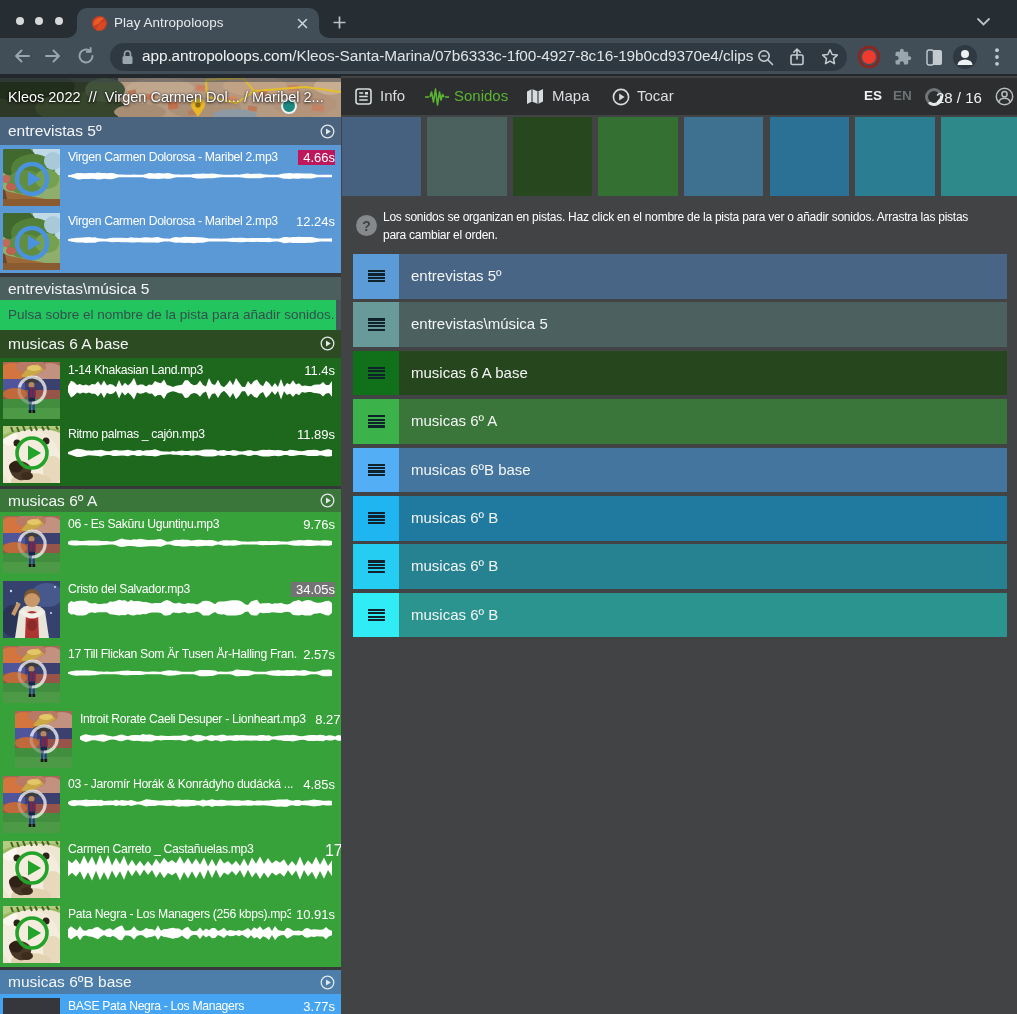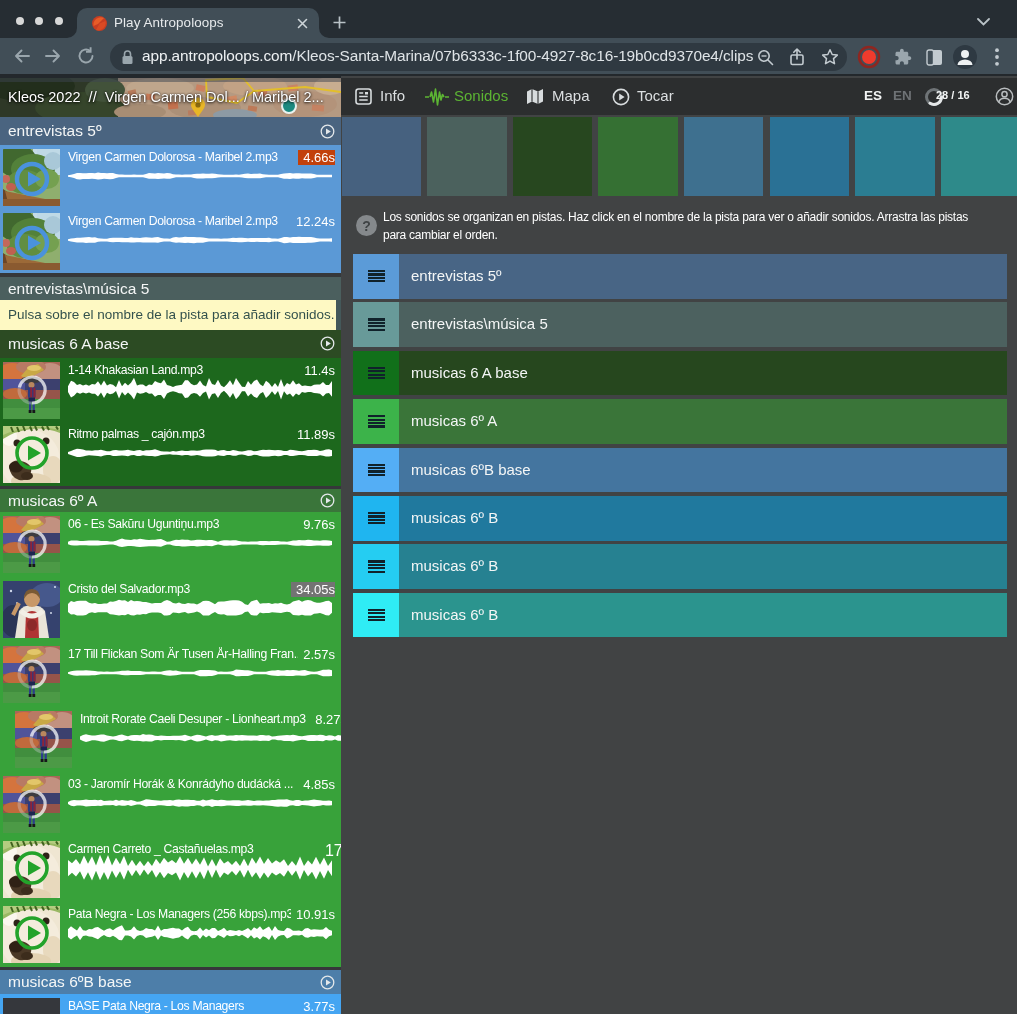--- a/index.html
+++ b/index.html
@@ -142,21 +142,21 @@
 <polygon points="0,40 26,57 0,57" fill="#6b4526"></polygon>
 <polygon points="2,42 57,53 57,57 6,57" fill="#9c6a38"></polygon>
 <rect x="0" y="50" width="57" height="7" fill="#8a5a30"></rect>
 <ellipse cx="8" cy="38" rx="5" ry="4" fill="#c06050"></ellipse>
 <ellipse cx="3" cy="30" rx="4" ry="4" fill="#c4685a"></ellipse>
 <circle cx="29" cy="30" r="15" fill="none" stroke="#4a92dc" stroke-width="4.5"></circle>
 <polygon points="25,22.5 25,37.5 38,30" fill="#4a92dc"></polygon>
 </svg>
           </div>
           <div style="position:absolute;left:68px;top:5px;width:267px;height:17px;font-size:12.2px;letter-spacing:-0.32px;color:#fff;white-space:nowrap;overflow:hidden">Virgen Carmen Dolorosa - Maribel 2.mp3</div>
-          <div style="position:absolute;right:6px;top:5px;font-size:13px;color:#fff;background:#c2410c;padding-left:5px">4.66s</div>
+          <div style="position:absolute;right:6px;top:5px;font-size:13px;color:#fff;background:#be185d;padding-left:5px">4.66s</div>
           <div style="position:absolute;left:68px;top:17px;width:265px;height:28px">
             <svg width="265" height="28" viewBox="0 0 265 28" style="position:absolute">
               <path d="M0,13.3L3,12.7L6,11.9L9,11.1L12,10.9L15,11.3L18,11.3L21,11.1L24,11.1L27,11.2L30,10.5L33,10.9L36,11.1L39,11.3L42,11.0L45,11.0L48,11.9L51,12.6L54,12.6L57,12.7L60,12.8L63,12.8L66,12.6L69,12.8L72,12.7L75,12.8L78,12.0L81,11.1L84,11.3L87,11.4L90,11.0L93,11.2L96,11.5L99,11.1L102,11.2L105,12.2L108,12.6L111,12.6L114,12.7L117,12.6L120,12.6L123,12.6L126,12.0L129,11.7L132,11.7L135,11.6L138,11.8L141,11.7L144,11.5L147,11.8L150,12.3L153,12.6L156,12.8L159,12.7L162,12.7L165,12.7L168,12.6L171,12.8L174,12.3L177,11.8L180,11.5L183,11.9L186,11.7L189,11.8L192,11.5L195,12.3L198,12.6L201,12.7L204,12.7L207,12.8L210,12.7L213,12.1L216,11.5L219,11.2L222,10.9L225,11.4L228,11.3L231,11.3L234,11.5L237,11.5L240,11.5L243,11.4L246,12.0L249,12.8L252,12.8L255,12.7L258,12.7L261,12.7L264,12.7L264,15.3L261,15.3L258,15.3L255,15.3L252,15.3L249,15.3L246,15.9L243,16.4L240,16.5L237,16.5L234,16.3L231,16.7L228,16.7L225,16.6L222,16.9L219,16.8L216,16.7L213,16.0L210,15.3L207,15.3L204,15.3L201,15.3L198,15.3L195,15.8L192,16.3L189,16.3L186,16.2L183,16.2L180,16.3L177,16.1L174,15.6L171,15.3L168,15.3L165,15.3L162,15.3L159,15.3L156,15.3L153,15.3L150,15.6L147,16.0L144,16.3L141,16.3L138,16.3L135,16.4L132,16.4L129,16.6L126,15.9L123,15.3L120,15.3L117,15.3L114,15.3L111,15.3L108,15.3L105,15.9L102,16.7L99,16.7L96,16.5L93,16.7L90,16.9L87,16.8L84,16.7L81,16.7L78,16.0L75,15.3L72,15.3L69,15.3L66,15.3L63,15.3L60,15.3L57,15.3L54,15.3L51,15.3L48,16.1L45,17.1L42,17.2L39,16.9L36,16.7L33,17.2L30,17.4L27,17.1L24,16.8L21,17.0L18,16.9L15,17.0L12,17.4L9,17.2L6,16.1L3,15.3L0,14.7Z" fill="#fff"></path>
             </svg>
           </div>
         </div>
         <div style="position:absolute;left:0;top:64px;width:341px;height:64px">
           <div style="position:absolute;left:2.5px;top:4px;width:57px;height:57px;overflow:hidden">
             <svg width="57" height="57" viewBox="0 0 57 57" style="position:absolute">
 <rect width="57" height="57" fill="#8fae6e"></rect>
@@ -182,21 +182,21 @@
             <svg width="265" height="28" viewBox="0 0 265 28" style="position:absolute">
               <path d="M0,13.3L3,12.6L6,12.2L9,11.7L12,11.7L15,11.6L18,11.2L21,11.1L24,11.4L27,11.2L30,12.2L33,12.5L36,12.7L39,12.7L42,12.1L45,11.7L48,11.7L51,11.8L54,11.7L57,12.0L60,11.9L63,11.3L66,11.8L69,11.8L72,11.9L75,11.4L78,11.2L81,11.6L84,11.8L87,11.3L90,11.1L93,12.0L96,12.5L99,12.6L102,12.7L105,11.6L108,11.0L111,11.5L114,11.2L117,10.8L120,11.0L123,10.9L126,11.1L129,11.3L132,11.3L135,11.4L138,12.0L141,12.5L144,12.5L147,12.5L150,12.5L153,12.7L156,12.6L159,12.6L162,12.3L165,11.8L168,12.1L171,11.7L174,11.7L177,11.9L180,12.3L183,11.9L186,12.0L189,12.1L192,12.1L195,11.9L198,12.0L201,11.7L204,12.4L207,12.6L210,12.7L213,11.9L216,10.9L219,11.0L222,11.5L225,11.1L228,10.9L231,10.8L234,11.0L237,11.1L240,11.0L243,11.0L246,11.6L249,12.2L252,12.6L255,12.6L258,12.5L261,12.4L264,12.2L264,15.7L261,15.6L258,15.5L255,15.4L252,15.4L249,16.0L246,16.6L243,16.8L240,16.8L237,16.9L234,17.0L231,17.0L228,17.1L225,16.9L222,16.6L219,16.9L216,17.2L213,16.3L210,15.4L207,15.4L204,15.8L201,16.2L198,16.0L195,16.0L192,16.0L189,15.8L186,16.1L183,16.0L180,15.7L177,15.9L174,16.2L171,16.2L168,16.1L165,16.1L162,15.7L159,15.4L156,15.4L153,15.4L150,15.4L147,15.4L144,15.4L141,15.4L138,16.0L135,16.7L132,16.7L129,16.8L126,17.2L123,17.0L120,16.8L117,16.9L114,16.7L111,16.5L108,16.8L105,16.2L102,15.4L99,15.4L96,15.4L93,16.1L90,16.8L87,16.6L84,16.4L81,16.4L78,16.6L75,16.6L72,16.3L69,16.2L66,16.4L63,16.6L60,16.2L57,16.2L54,16.3L51,16.1L48,16.1L45,16.3L42,15.9L39,15.4L36,15.4L33,15.4L30,15.8L27,16.7L24,16.8L21,16.8L18,16.9L15,16.6L12,16.6L9,16.6L6,15.9L3,15.4L0,14.7Z" fill="#fff"></path>
             </svg>
           </div>
         </div>
       </div>
       <div style="position:absolute;left:0;top:199px;width:341px;height:23px;background:#4b5f5e">
         <div style="position:absolute;left:8px;top:0;height:23px;line-height:23px;font-size:15.5px;color:#f4f6f6;font-weight:500">entrevistas\música 5</div>
       </div>
       <div style="position:absolute;left:0;top:222px;width:341px;height:30px;background:#44585a"></div>
-      <div style="position:absolute;left:0;top:222px;width:336px;height:30px;background:#fef9c3">
+      <div style="position:absolute;left:0;top:222px;width:336px;height:30px;background:#22c55e">
         <div style="position:absolute;left:8px;top:0;height:30px;line-height:30px;font-size:13.5px;color:#33514d">Pulsa sobre el nombre de la pista para añadir sonidos.</div>
       </div>
       <div style="position:absolute;left:0;top:252px;width:341px;height:27.5px;background:#2c4b23">
         <div style="position:absolute;left:8px;top:0;height:27.5px;line-height:27.5px;font-size:15.5px;color:#f4f6f6;font-weight:500">musicas 6 A base</div>
         <svg width="15" height="15" viewBox="0 0 15 15" style="position:absolute;left:320px;top:6.25px">
 <circle cx="7.5" cy="7.5" r="6.3" fill="none" stroke="#e4e8ea" stroke-width="1.3"></circle>
 <polygon points="6,4.4 6,10.6 10.8,7.5" fill="#e4e8ea"></polygon>
         </svg>
       </div>
       <div style="position:absolute;left:0;top:279.5px;width:341px;height:128px;background:#1d681d">
@@ -655,19 +655,19 @@
         <circle cx="9" cy="9" r="7.6" fill="none" stroke="#d8dcde" stroke-width="1.6"></circle>
         <polygon points="7.2,5.6 7.2,12.4 12.6,9" fill="#d8dcde"></polygon>
       </svg>
       <div style="position:absolute;left:296px;top:9px;font-size:15px;color:#dcdfe1">Tocar</div>
       <div style="position:absolute;left:523px;top:10px;font-size:13.5px;font-weight:700;color:#f2f4f4">ES</div>
       <div style="position:absolute;left:552px;top:10px;font-size:13.5px;font-weight:700;color:#6e7275">EN</div>
       <svg width="20" height="20" viewBox="0 0 20 20" style="position:absolute;left:583px;top:9px">
         <circle cx="10" cy="10" r="7.5" fill="none" stroke="#6f7477" stroke-width="3"></circle>
         <path d="M17.5 10 A7.5 7.5 0 0 1 6 16.3" fill="none" stroke="#e4e7e8" stroke-width="3" stroke-linecap="round"></path>
       </svg>
-      <div style="position:absolute;left:595px;top:11px;font-size:11px;font-weight:700;color:#f2f4f4;white-space:nowrap">28 / 16</div>
+      <div style="position:absolute;left:595px;top:11px;font-size:15px;font-weight:400;color:#f2f4f4;white-space:nowrap">28 / 16</div>
       <svg width="19" height="19" viewBox="0 0 19 19" style="position:absolute;left:654px;top:9px">
         <circle cx="9.5" cy="9.5" r="8.2" fill="none" stroke="#b9bdbf" stroke-width="1.5"></circle>
         <circle cx="9.5" cy="7.2" r="2.6" fill="none" stroke="#b9bdbf" stroke-width="1.5"></circle>
         <path d="M3.8 15.4 a5.8 5 0 0 1 11.4 0" fill="none" stroke="#b9bdbf" stroke-width="1.5"></path>
       </svg>
     </div>
 </div>
 </body></html>

